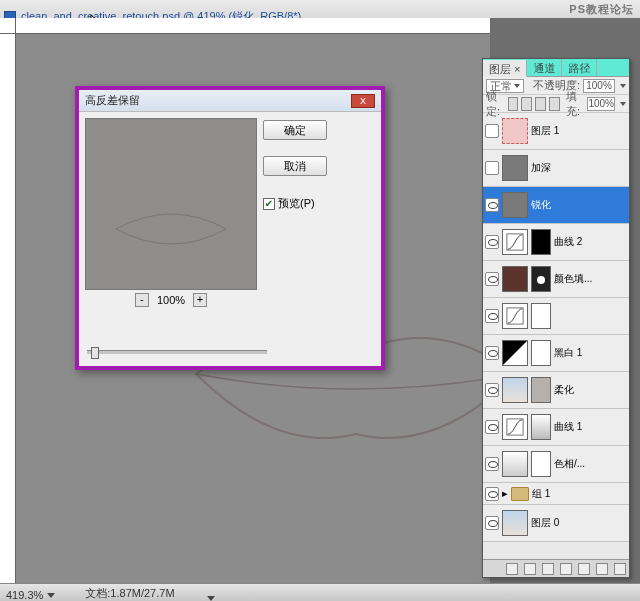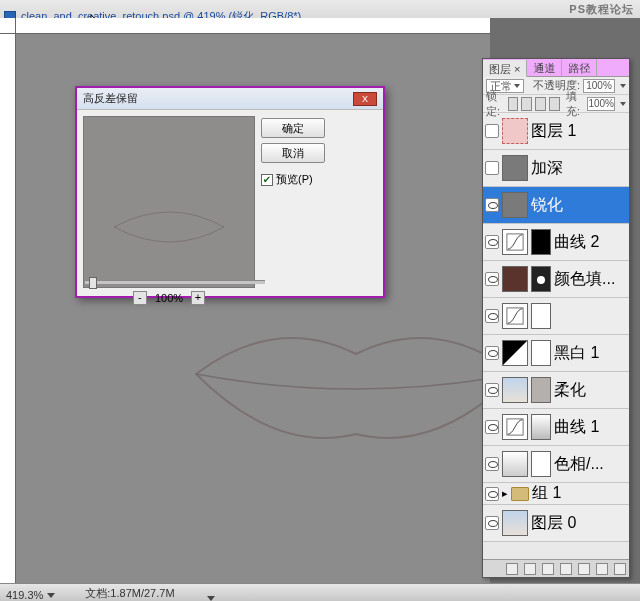--- a/index.html
+++ b/index.html
@@ -16,21 +16,21 @@
 .ruler-corner{position:absolute;left:0;top:0;width:16px;height:16px;background:#fff;border-right:1px solid #666;border-bottom:1px solid #666}
 .canvas{position:absolute;left:16px;top:16px;right:150px;bottom:0;background:#8d8c8c;overflow:hidden}
 .lips{position:absolute;left:160px;top:270px;width:360px;height:160px;opacity:.35}
 .statusbar{position:absolute;left:0;right:0;bottom:0;height:18px;background:linear-gradient(#e6e6e6,#c7c7c7);border-top:1px solid #888;display:flex;align-items:flex-end;padding:0 6px;color:#333;gap:30px}
 .statusbar .zoom{display:flex;align-items:center;gap:2px}
 .statusbar .tri{width:0;height:0;border-left:4px solid transparent;border-right:4px solid transparent;border-top:5px solid #444;margin-left:2px}
 
 .rbar{position:absolute;right:0;top:18px;width:18px;height:40px;background:#d7d7d7;border:1px solid #888}
 
 .panel{position:absolute;right:10px;top:58px;width:148px;height:520px;background:#e9e9e9;border:1px solid #555;box-shadow:2px 2px 4px rgba(0,0,0,.3)}
-.ptabs{display:flex;background:#f0abfc;border-bottom:1px solid #999;height:18px}
+.ptabs{display:flex;background:#5eead4;border-bottom:1px solid #999;height:18px}
 .ptab{padding:2px 6px;border-right:1px solid #aaa;color:#444;line-height:14px}
 .ptab.active{background:#e9e9e9;border-bottom:1px solid #e9e9e9;position:relative;top:1px}
 .prow{display:flex;align-items:center;padding:2px 3px;gap:3px;border-bottom:1px solid #ccc;background:#ededed;height:18px;color:#555}
 .pselect{background:#ffffff;border:1px solid #999;padding:0 3px;height:14px;line-height:12px;font-size:10px;display:flex;align-items:center}
 .num{background:#fff;border:1px solid #999;width:32px;height:14px;font-size:10px;text-align:center;line-height:12px}
 .tri2{width:0;height:0;border-left:3px solid transparent;border-right:3px solid transparent;border-top:4px solid #555;margin-left:2px}
 .picon{width:14px;height:14px;border:1px solid #888;background:#ddd}
 .layers{overflow:auto;height:432px}
 .layer{display:flex;align-items:center;height:37px;border-bottom:1px solid #c4c4c4;background:#ededed;padding:0 2px;gap:3px}
 .layer.sel{background:#2f7bd9;color:#fff}
@@ -41,35 +41,35 @@
 .thumb.curves{background:#fff;display:flex;align-items:center;justify-content:center}
 .thumb.brown{background:#5a342c}
 .thumb.grad{background:linear-gradient(135deg,#000 49%,#fff 51%)}
 .thumb.photo{background:linear-gradient(#c0d4ea,#e8e0d8)}
 .thumb.photo2{background:#b5b0ab}
 .thumb.white{background:#fff}
 .thumb.whgrad{background:linear-gradient(#fff,#ccc)}
 .thumb.trans2{background:#f0c8c8;border:1px dashed #c06060}
 .mask{width:20px;height:26px;border:1px solid #666;background:#fff;flex:none}
 .mask.blk{background:#000}
-.lname{font-size:16px;white-space:nowrap;overflow:hidden;flex:1}
+.lname{font-size:10px;white-space:nowrap;overflow:hidden;flex:1}
 .folder{display:flex;align-items:center;height:22px;border-bottom:1px solid #c4c4c4;background:#ededed;padding:0 2px;gap:3px}
 .fthumb{width:18px;height:14px;background:#d4bb7a;border:1px solid #aa8833;border-radius:1px}
 .pfooter{position:absolute;left:0;right:0;bottom:0;height:18px;background:#d7d7d7;border-top:1px solid #999;display:flex;align-items:center;justify-content:flex-end;padding:0 3px;gap:6px}
 .pfic{width:12px;height:12px;border:1px solid #888;background:#eee}
 
-.dialog{position:absolute;left:75px;top:86px;width:310px;height:212px;background:#efefef;border:2px solid #a21caf;box-shadow:3px 3px 8px rgba(0,0,0,.4)}
+.dialog{position:absolute;left:75px;top:86px;width:310px;height:284px;background:#efefef;border:4px solid #a21caf;box-shadow:3px 3px 8px rgba(0,0,0,.4)}
 .dtitle{height:22px;background:linear-gradient(#e9eef6,#d5e0ee);display:flex;align-items:center;padding:0 6px;color:#222;border-bottom:1px solid #bbb}
 .dtitle .spacer{flex:1}
 .dclose{width:24px;height:14px;background:#c94a3a;border:1px solid #8a2a1a;color:#fff;font-size:9px;line-height:12px;text-align:center}
 .dbody{padding:6px;display:flex;gap:6px}
 .preview{width:172px;height:172px;border:1px solid #777;background:#8e8d8c;position:relative}
 .pzoom{display:flex;align-items:center;justify-content:center;gap:8px;margin-top:3px}
 .pzbtn{width:14px;height:14px;background:#e4e4e4;border:1px solid #888;text-align:center;line-height:11px;font-size:11px}
-.dright{display:flex;flex-direction:column;gap:5px;padding-top:2px}
+.dright{display:flex;flex-direction:column;gap:16px;padding-top:2px}
 .dbtn{width:64px;height:20px;background:linear-gradient(#fefefe,#e0e0e0);border:1px solid #888;border-radius:2px;text-align:center;line-height:18px;font-size:11px}
 .dchk{display:flex;align-items:center;gap:3px;margin-top:4px}
 .chkbx{width:12px;height:12px;border:1px solid #666;background:#fff;color:#1a6a1a;font-size:10px;line-height:10px;text-align:center}
 .radiusrow{position:absolute;left:8px;bottom:28px;display:flex;align-items:center;gap:4px}
 .rinput{width:36px;height:16px;background:#fff;border:1px solid #2a6ad0;text-align:center;color:#148;font-size:10px;line-height:14px}
 .slider{position:absolute;left:8px;bottom:12px;width:180px;height:4px;background:#c4c4c4;border-top:1px solid #888}
 .sthumb{position:absolute;left:4px;top:-4px;width:8px;height:12px;background:#e4e4e4;border:1px solid #666}
 .curvesvg{width:18px;height:18px}
 </style>
 </head>

